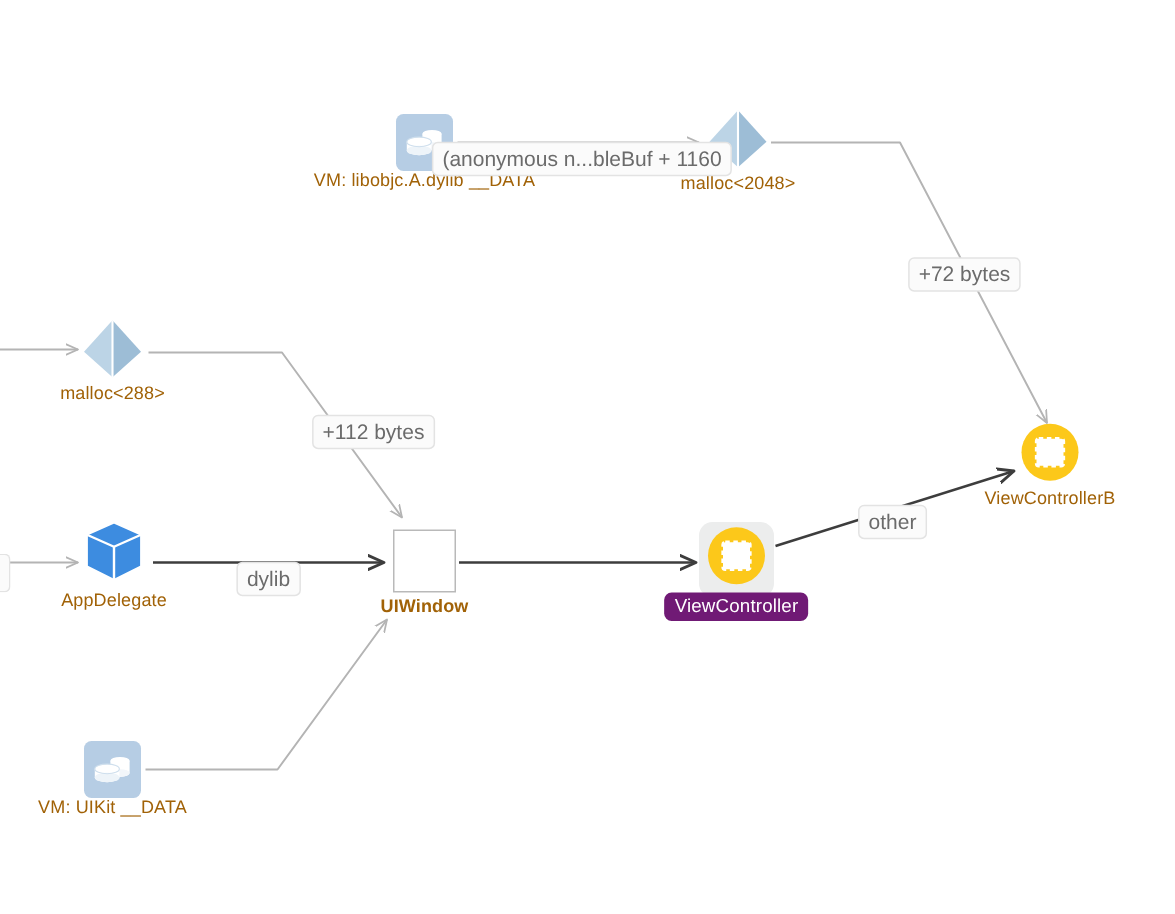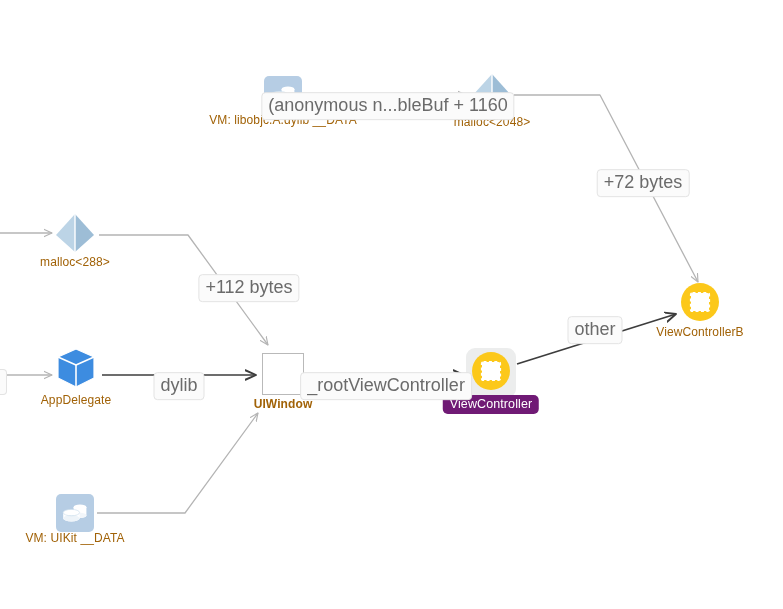--- a/index.html
+++ b/index.html
@@ -79,21 +79,21 @@
     height: 40px;
     background: #ffffff;
     border: 1px solid #b9b9b9;
   }
 
   
   .edge-label {
     position: absolute;
     transform: translate(-50%, -50%);
     white-space: nowrap;
-    font-size: 18px;
+    font-size: 14px;
     color: #6b6b6b;
     background: #fbfbfb;
     border: 1px solid #e3e3e3;
     border-radius: 4px;
     padding: 2px 6px 3px 6px;
     line-height: 1.15;
   }
 
   
   .clipped-box {
@@ -231,18 +231,17 @@
   </div>
 
   <div class="edge-label" style="left:388px; top:106px;">(anonymous n...bleBuf + 1160</div>
 
   <div class="edge-label" style="left:643px; top:183px;">+72 bytes</div>
 
   <div class="edge-label" style="left:221px; top:288px;margin-left:28px;">+112 bytes</div>
 
   <div class="edge-label" style="left:179px; top:386px;">dylib</div>
 
-  <div class="edge-label" style="left:386px; top:386px;">_rootViewController</div>
-
-  <div class="edge-label" style="left:595px; top:330px;">other</div>
+
+  <div class="edge-label" style="left:595px; top:348px;">other</div>
 
 
 </div>
 
 </body></html>

